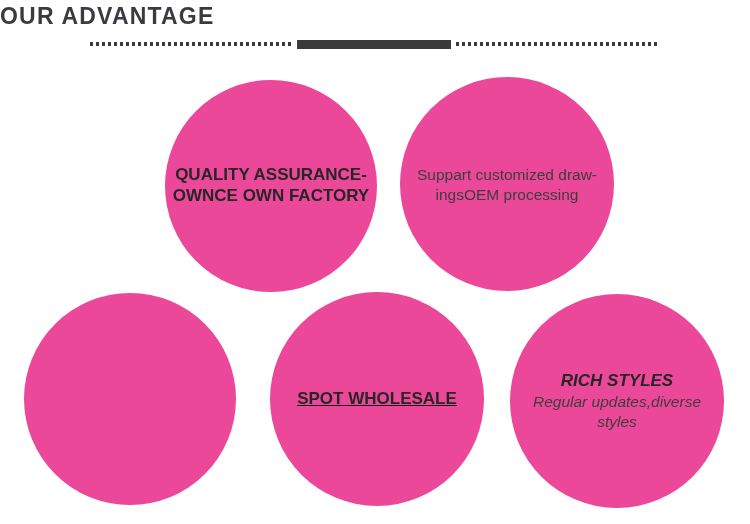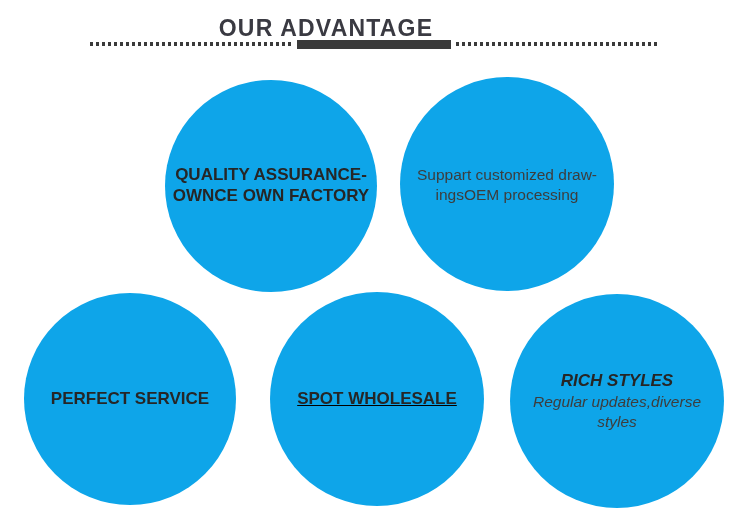--- a/index.html
+++ b/index.html
@@ -13,22 +13,22 @@
     width: 750px;
     height: 524px;
     background: #ffffff;
     overflow: hidden;
   }
   .title {
     position: absolute;
     top: 3px;
     left: 0;
     width: 628px;
-    margin: 12px;
-    text-align: center;
+    margin: 0;
+    text-align: left;
     font-size: 23px;
     font-weight: bold;
     letter-spacing: 1.2px;
     color: #3a3a42;
   }
   .divider {
     position: absolute;
     left: 90px;
     top: 39px;
     width: 568px;
@@ -47,21 +47,21 @@
   }
   .bar {
     width: 154px;
     height: 9px;
     margin: 0 5px;
     background: #3a3a3a;
   }
   .circle {
     position: absolute;
     border-radius: 50%;
-    background: #0ea5e9;
+    background: #ec4899;
     display: flex;
     flex-direction: column;
     justify-content: center;
     align-items: center;
     text-align: center;
     box-sizing: border-box;
     padding: 0 6px;
   }
   .c0 { left: 165px; top: 80px;  width: 212px; height: 212px; }
   .c1 { left: 400px; top: 77px;  width: 214px; height: 214px; }
@@ -101,21 +101,20 @@
     <div class="circle-heading">QUALITY ASSURANCE-
 OWNCE OWN FACTORY</div>
   </div>
 
   <div class="circle c1">
     <div class="circle-body">Suppart customized draw-
 ingsOEM processing</div>
   </div>
 
   <div class="circle c2">
-    <div class="circle-heading">PERFECT SERVICE</div>
   </div>
 
   <div class="circle c3">
     <div class="circle-heading">SPOT WHOLESALE</div>
   </div>
 
   <div class="circle c4">
     <div class="circle-heading">RICH STYLES</div>
     <div class="circle-body">Regular updates,diverse
 styles</div>

